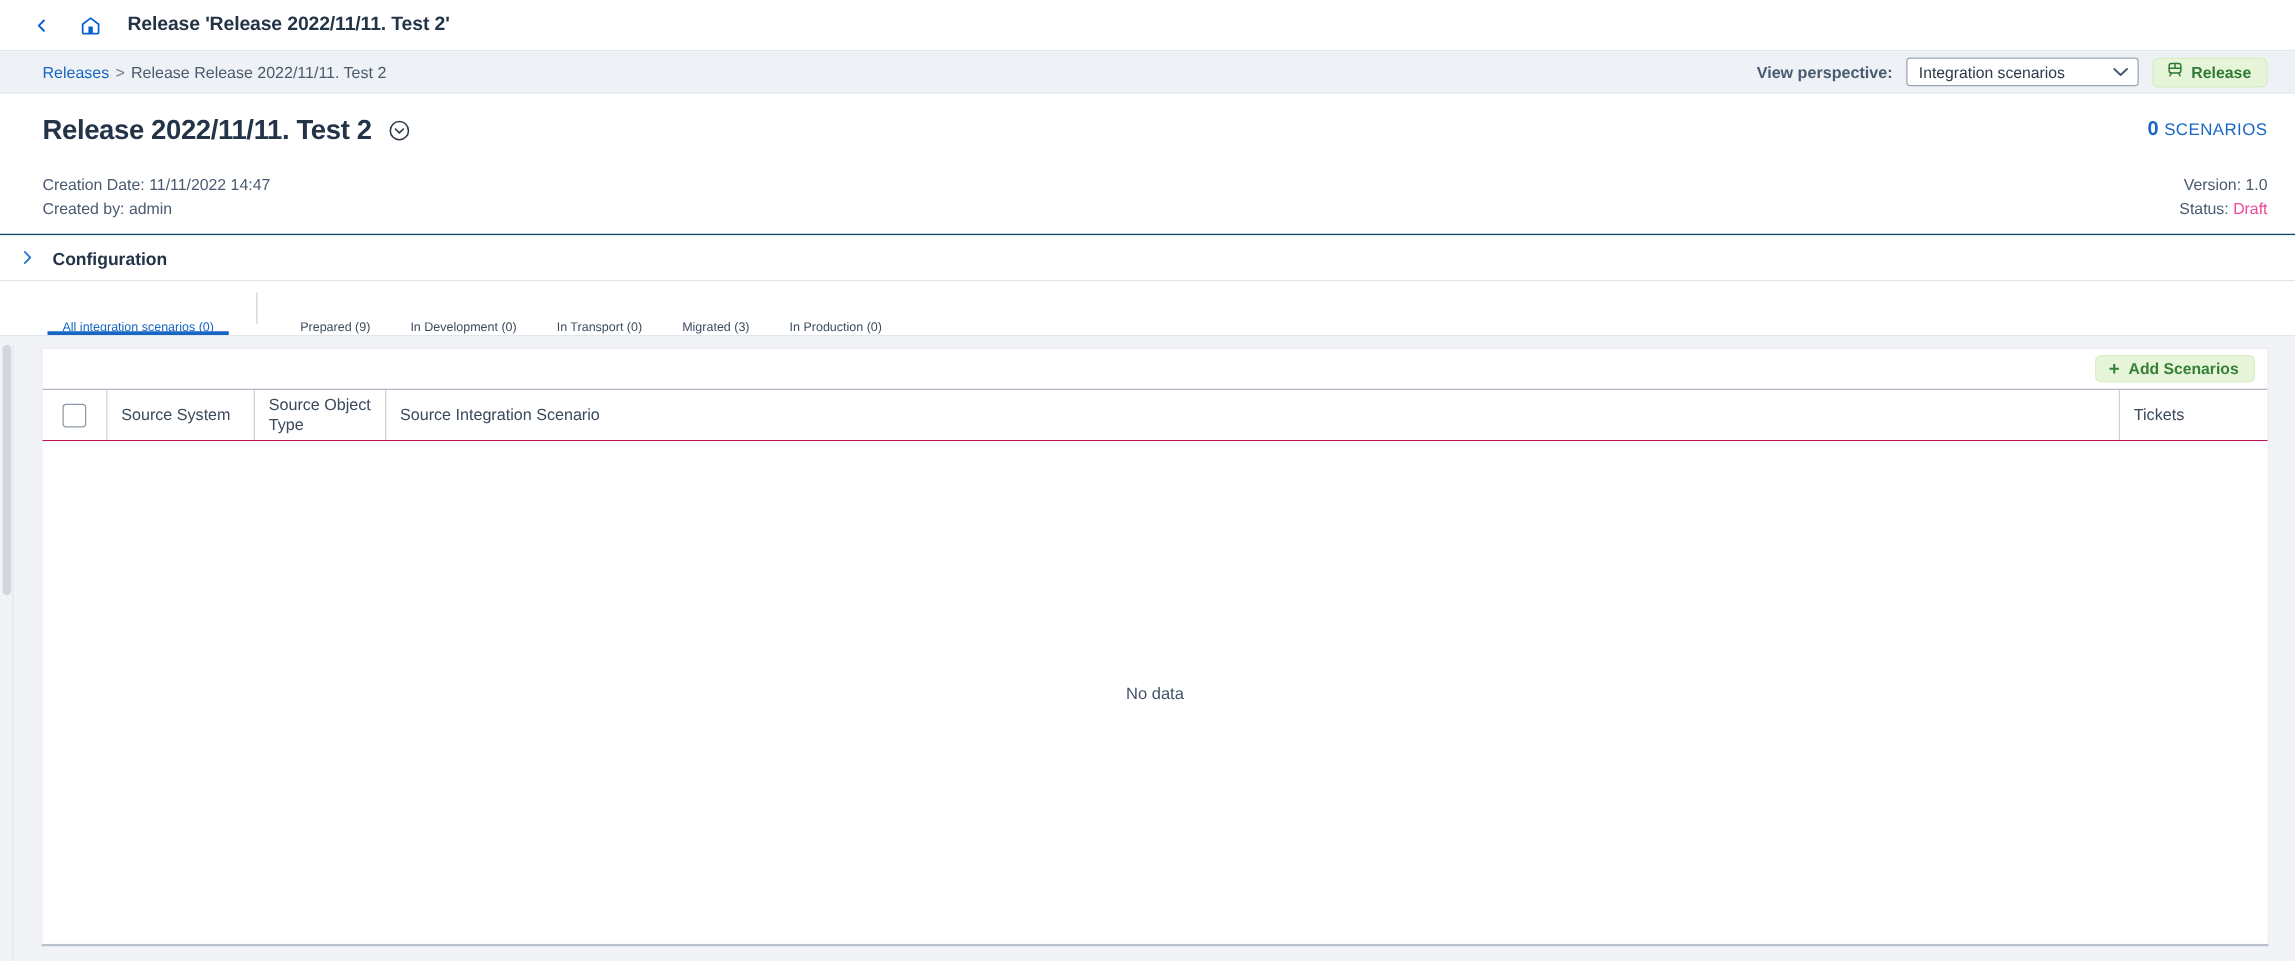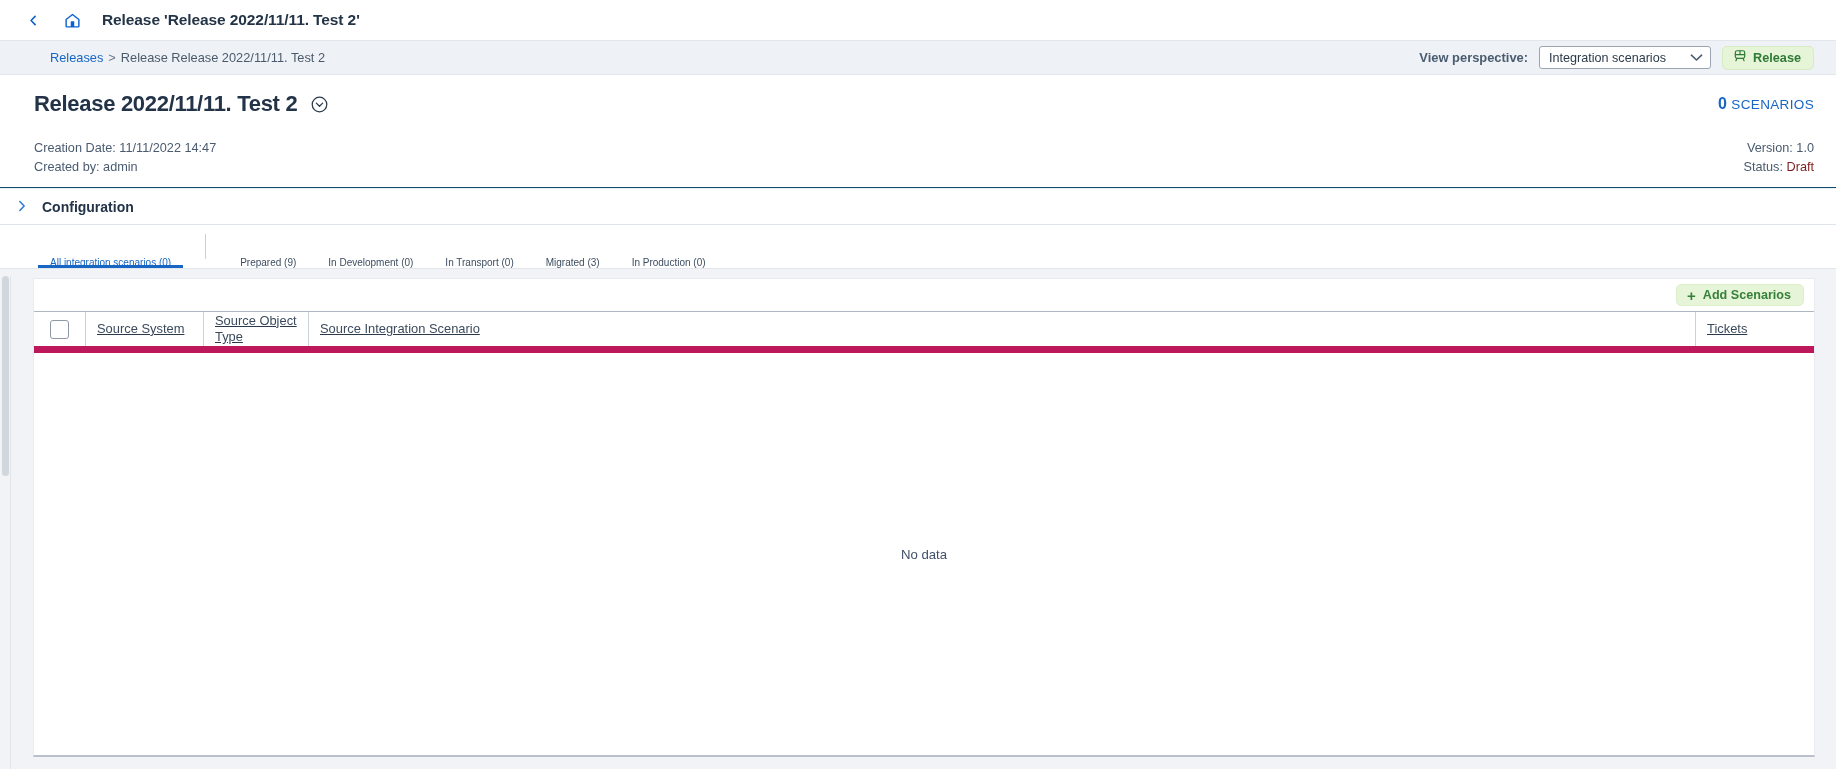--- a/index.html
+++ b/index.html
@@ -83,41 +83,40 @@
     align-items: center;
     padding: 0 22px 0 34px;
     justify-content: space-between;
   }
   .crumbs {
     font-size: 12.8px;
     color: #4b5a6b;
     display: flex;
     align-items: center;
     gap: 5px;
-    margin-left: 16px;
   }
   .crumb-link {
     color: #1766c4;
     cursor: pointer;
   }
   .crumb-sep { color: #6a7888; }
   .crumb-current { color: #4b5a6b; }
 
   .crumb-right {
     display: flex;
     align-items: center;
     gap: 11px;
   }
   .vp-label {
     font-size: 12.9px;
     font-weight: bold;
     color: #4a5b70;
   }
   .vp-select {
-    width: 172px;
+    width: 186px;
     height: 23px;
     background: #fff;
     border: 1px solid #9aa5b1;
     border-radius: 3px;
     display: flex;
     align-items: center;
     justify-content: space-between;
     padding: 0 7px 0 9px;
     font-size: 12.6px;
     color: #2b3a4a;
@@ -192,21 +191,21 @@
     margin-top: 24px;
   }
   .meta-left, .meta-right {
     display: flex;
     flex-direction: column;
     gap: 5px;
     font-size: 12.7px;
     color: #4a5b70;
   }
   .meta-right { text-align: right; align-items: flex-end; }
-  .meta-right .status-val { color: #7f1d1d; }
+  .meta-right .status-val { color: #ec4899; }
 
   
   .config {
     background: #ffffff;
     border-bottom: 1px solid #dfe4ea;
     border-top: 1px solid #eef1f4;
     height: 37px;
     min-height: 37px;
     display: flex;
     align-items: center;
@@ -299,23 +298,22 @@
     font-size: 12.6px;
     font-weight: bold;
     color: #37803a;
     cursor: pointer;
   }
   .add-btn .plus { font-size: 15px; line-height: 1; font-weight: bold; }
 
   .thead {
     display: flex;
     min-height: 41px;
-    border-bottom: 7px solid #be185d;
+    border-bottom: 1px solid #be185d;
     align-items: stretch;
-    text-decoration: underline;
   }
   .th {
     display: flex;
     align-items: center;
     font-size: 12.9px;
     color: #3b4a5c;
     padding: 0 11px;
     border-right: 1px solid #ccd2da;
   }
   .th.col-check {

